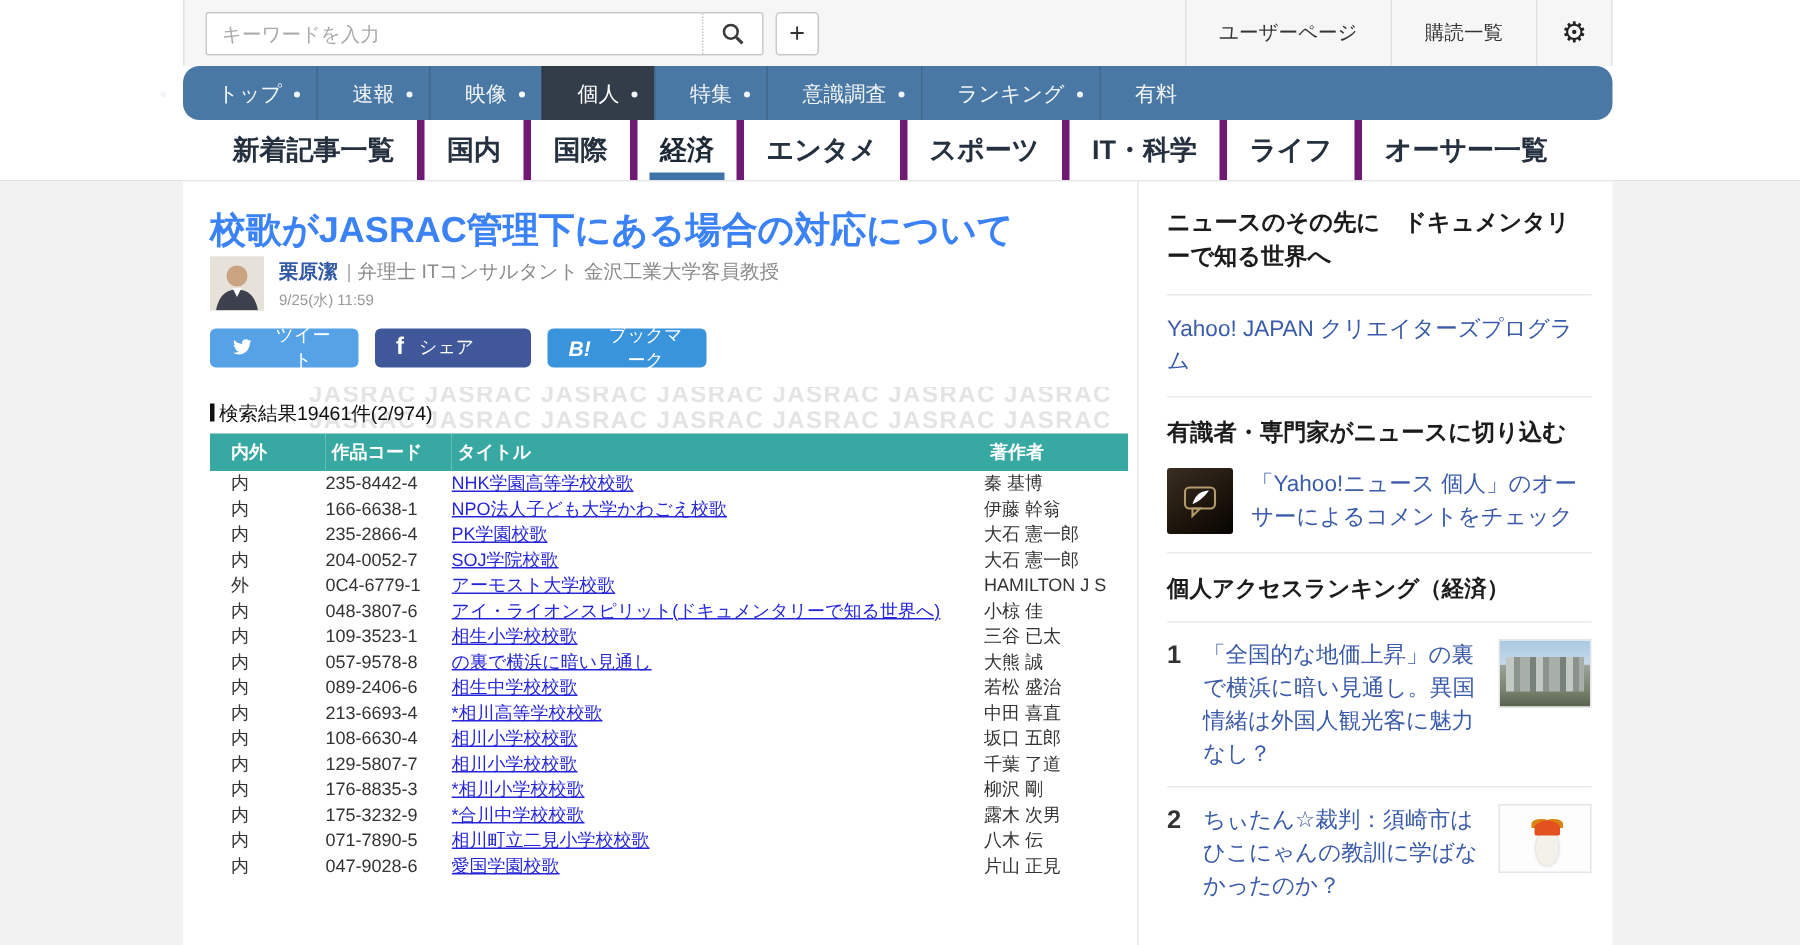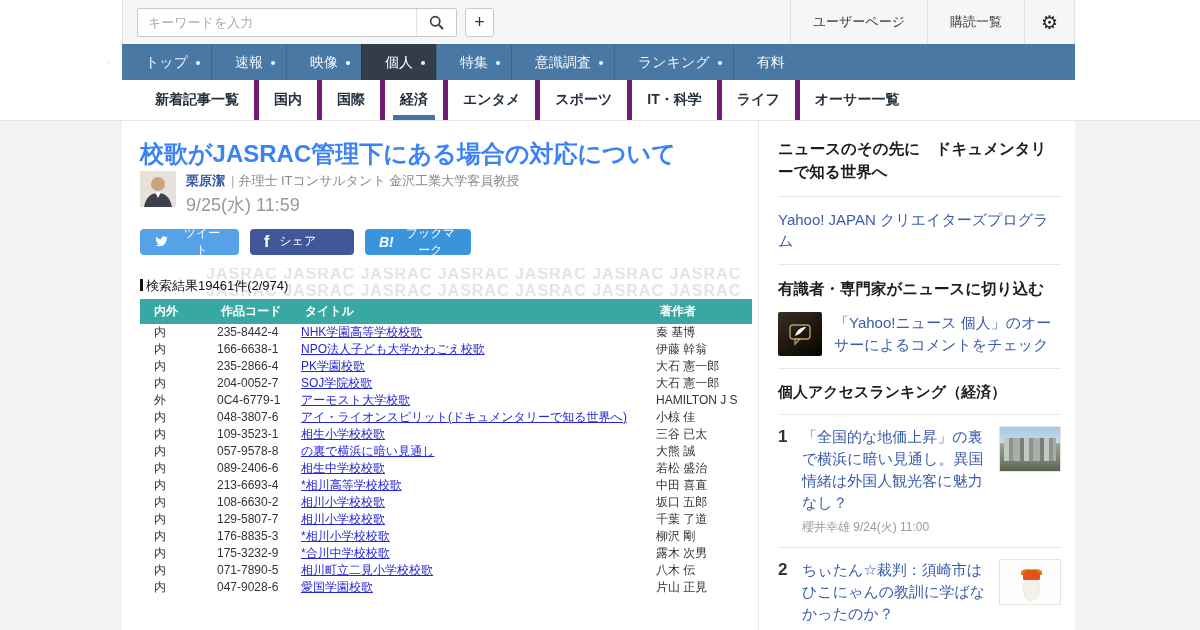--- a/index.html
+++ b/index.html
@@ -4,68 +4,68 @@
 <style>
   * { margin:0; padding:0; box-sizing:border-box; }
   html,body { width:1200px; height:630px; overflow:hidden;
     font-family:"Liberation Sans","DejaVu Sans",sans-serif; background:#fff; color:#222; }
 
   
   .topbar-row { height:44px; background:#fff; }
   .topbar { margin-left:122px; width:953px; height:44px; background:#f6f6f6;
     border-left:1px solid #e2e2e2; border-right:1px solid #e2e2e2;
     display:flex; align-items:center; }
-  .searchbox { margin-left:14px; width:320px; height:29px; background:#fff;
+  .searchbox { margin-left:14px; width:372px; height:29px; background:#fff;
     border:1px solid #c9c9c9; border-radius:2px; display:flex; align-items:stretch; }
   .searchbox input { flex:1; border:0; outline:none; padding:0 10px; font-size:13px;
     color:#333; background:transparent; font-family:inherit; }
   .searchbox input::placeholder { color:#aaa; }
   .search-btn { width:40px; display:flex; align-items:center; justify-content:center;
     border-left:1px dotted #c9c9c9; cursor:pointer; }
   .plus-btn { margin-left:8px; width:29px; height:29px; background:#fff; border:1px solid #c9c9c9;
     border-radius:3px; font-size:18px; line-height:26px; text-align:center; color:#333; cursor:pointer; }
   .topbar-right { margin-left:auto; display:flex; align-items:stretch; height:44px; }
   .topbar-link { display:flex; align-items:center; padding:0 22px; font-size:13px; color:#333;
     border-left:1px solid #e2e2e2; cursor:pointer; }
   .gear-wrap { display:flex; align-items:center; padding:0 16px; border-left:1px solid #e2e2e2; cursor:pointer; }
   .gear { font-size:19px; color:#222; }
 
   
   .nav-row { height:36px; background:#fff; }
-  .nav { margin-left:122px; width:953px; height:36px; background:#4a78a4; display:flex; }
+  .nav { margin-left:122px; width:953px; height:36px; background:#4a78a4; display:flex;border-radius:11px; }
   .nav-tab { height:36px; line-height:36px; padding:0 23px; color:#f2f5f8; font-size:14px;
     border-left:1px solid rgba(0,0,0,0.14); cursor:pointer; white-space:nowrap; }
   .nav-tab:first-child { border-left:none; }
   .nav-tab.active { background:#333c49; color:#fff; }
 
   
   .subnav-row { height:41px; background:#fff; border-bottom:1px solid #e5e5e5; }
   .subnav { margin-left:140px; height:40px; display:flex; list-style:none; }
   .subnav li { display:flex; align-items:center; border-left:5px solid #701a75; }
   .subnav li:first-child { border-left:none; }
   .subnav a { position:relative; display:flex; align-items:center; height:100%;
-    padding:12px 15px; font-size:14px; font-weight:bold; color:#26313f; text-decoration:none; cursor:pointer; }
+    padding:12px 15px; font-size:18px; font-weight:bold; color:#26313f; text-decoration:none; cursor:pointer; }
   .subnav a.active { color:#1d2835; }
   .subnav a.active::after { content:""; position:absolute; left:8px; right:8px; bottom:0;
     height:5px; background:#3e74a8; }
 
   
   .body-row { height:509px; background:#f2f2f2; overflow:hidden; }
   .content-card { margin-left:122px; width:953px; height:100%; background:#fff; display:flex; }
 
   
   .article { flex:0 0 636px; padding:17px 14px 0 18px; overflow:hidden; }
   .article-title { font-size:24px; font-weight:600; color:#3b82f6; line-height:1.36; }
   .author-row { display:flex; }
   .avatar { width:36px; height:36px; flex:0 0 36px; background:#ded9d2; overflow:hidden; }
   .author-info { margin-left:10px; padding-top:1px; }
   .author-line { font-size:13px; color:#8a8a8a; }
   .author-name { color:#3358a5; font-weight:bold; text-decoration:none; cursor:pointer; }
   .author-sep { margin:0 4px 0 6px; color:#aaa; }
-  .author-date { font-size:18px; color:#999; margin-top:3px; }
+  .author-date { font-size:10px; color:#999; margin-top:3px; }
   .share-row { display:flex; margin-top:12px; }
   .share-btn { height:26px; border-radius:4px; border:0; color:#fff; font-size:12px;
     display:flex; align-items:center; padding:0 14px; margin-right:11px; cursor:pointer; font-family:inherit; }
   .share-btn .sicon { margin-right:10px; display:flex; align-items:center; }
   .btn-tweet { background:#55a2e6; width:99px; }
   .btn-fb { background:#40589a; width:104px; }
   .btn-hatena { background:#3a94dc; width:106px; }
   .fb-f { font-size:16px; font-weight:bold; }
   .hatena-b { font-size:14px; font-weight:bold; font-style:italic; }
 
@@ -307,21 +307,21 @@
               <td>若松 盛治</td>
             </tr>
             <tr>
               <td>内</td>
               <td>213-6693-4</td>
               <td><a>*相川高等学校校歌</a></td>
               <td>中田 喜直</td>
             </tr>
             <tr>
               <td>内</td>
-              <td>108-6630-2</td>
+              <td>108-6630-4</td>
               <td><a>相川小学校校歌</a></td>
               <td>坂口 五郎</td>
             </tr>
             <tr>
               <td>内</td>
               <td>129-5807-7</td>
               <td><a>相川小学校校歌</a></td>
               <td>千葉 了道</td>
             </tr>
             <tr>
@@ -370,21 +370,20 @@
         <a class="sb-link">「Yahoo!ニュース 個人」のオーサーによるコメントをチェック</a>
       </div>
       <hr class="sb-rule">
 
       <div class="ranking-title">個人アクセスランキング（経済）</div>
       <ul class="ranking-list" id="ranking-list">
           <li class="ranking-item">
             <div class="rank-num">1</div>
             <div class="rank-body">
               <a class="rank-link">「全国的な地価上昇」の裏で横浜に暗い見通し。異国情緒は外国人観光客に魅力なし？</a>
-              <div class="rank-meta">櫻井幸雄 9/24(火) 11:00</div>
             </div>
             <div class="thumb t1"></div>
           </li>
           <li class="ranking-item">
             <div class="rank-num">2</div>
             <div class="rank-body">
               <a class="rank-link">ちぃたん☆裁判：須崎市はひこにゃんの教訓に学ばなかったのか？</a>
             </div>
             <div class="thumb t2"></div>
           </li>

